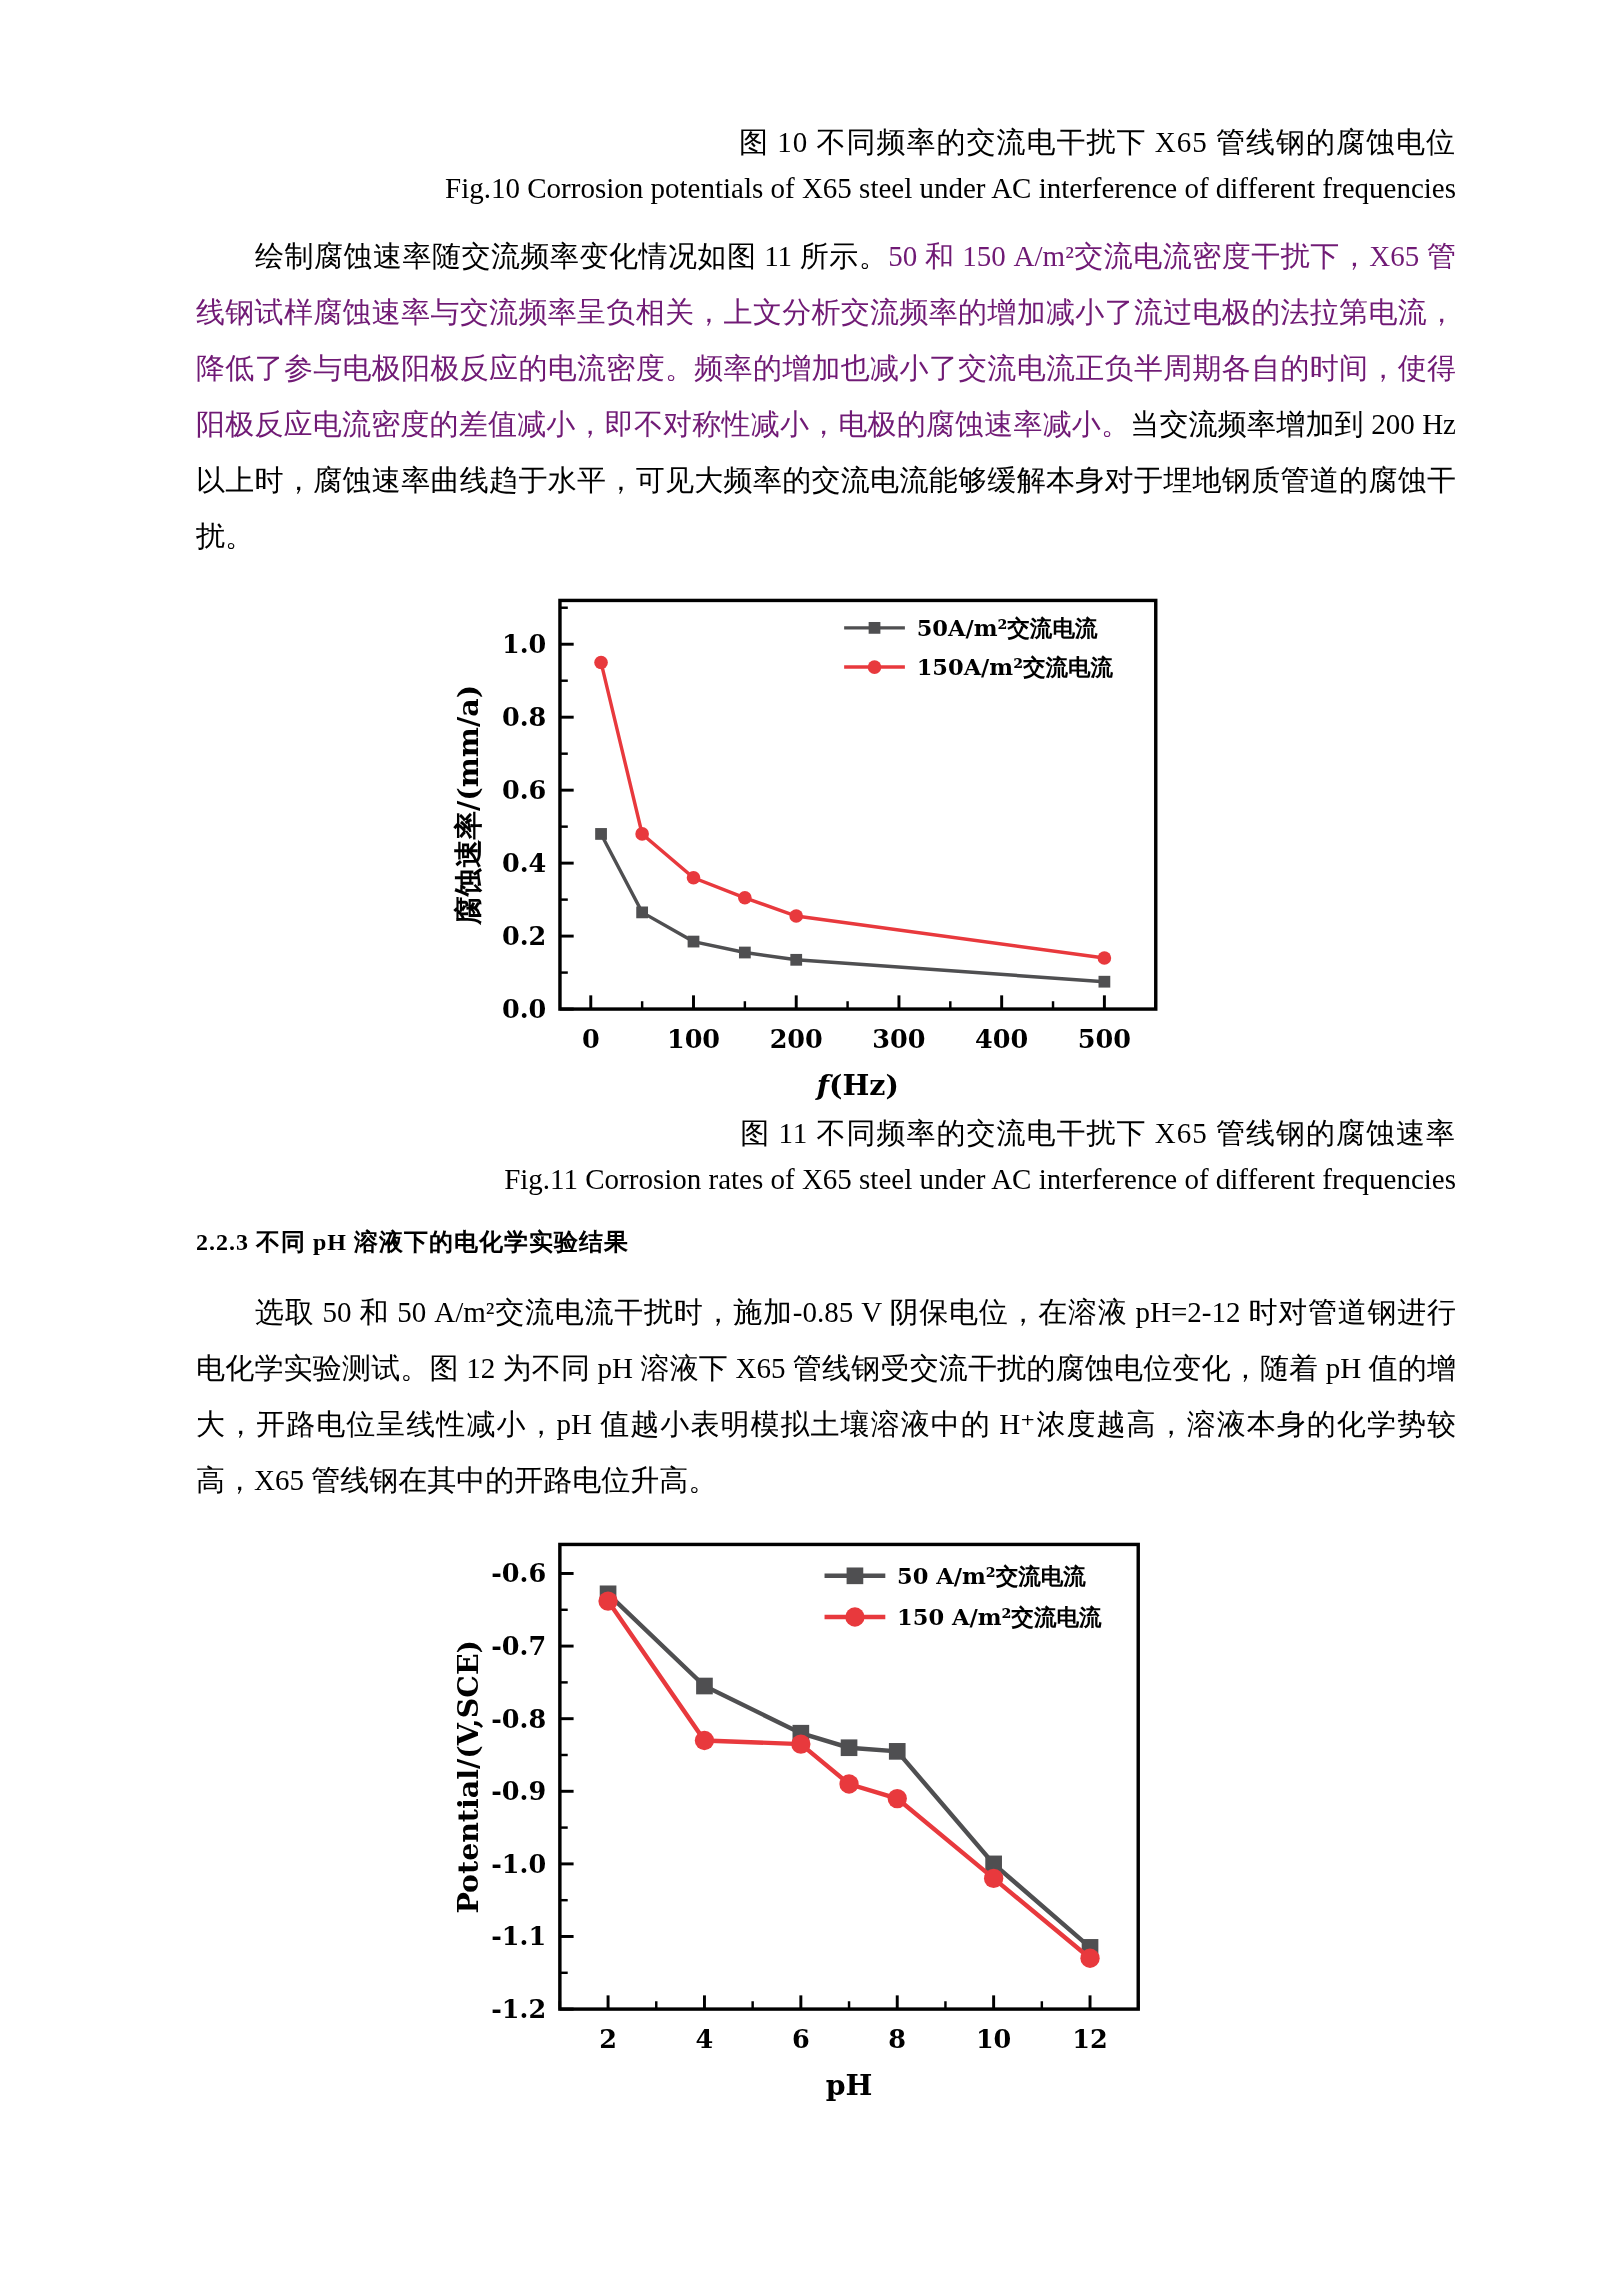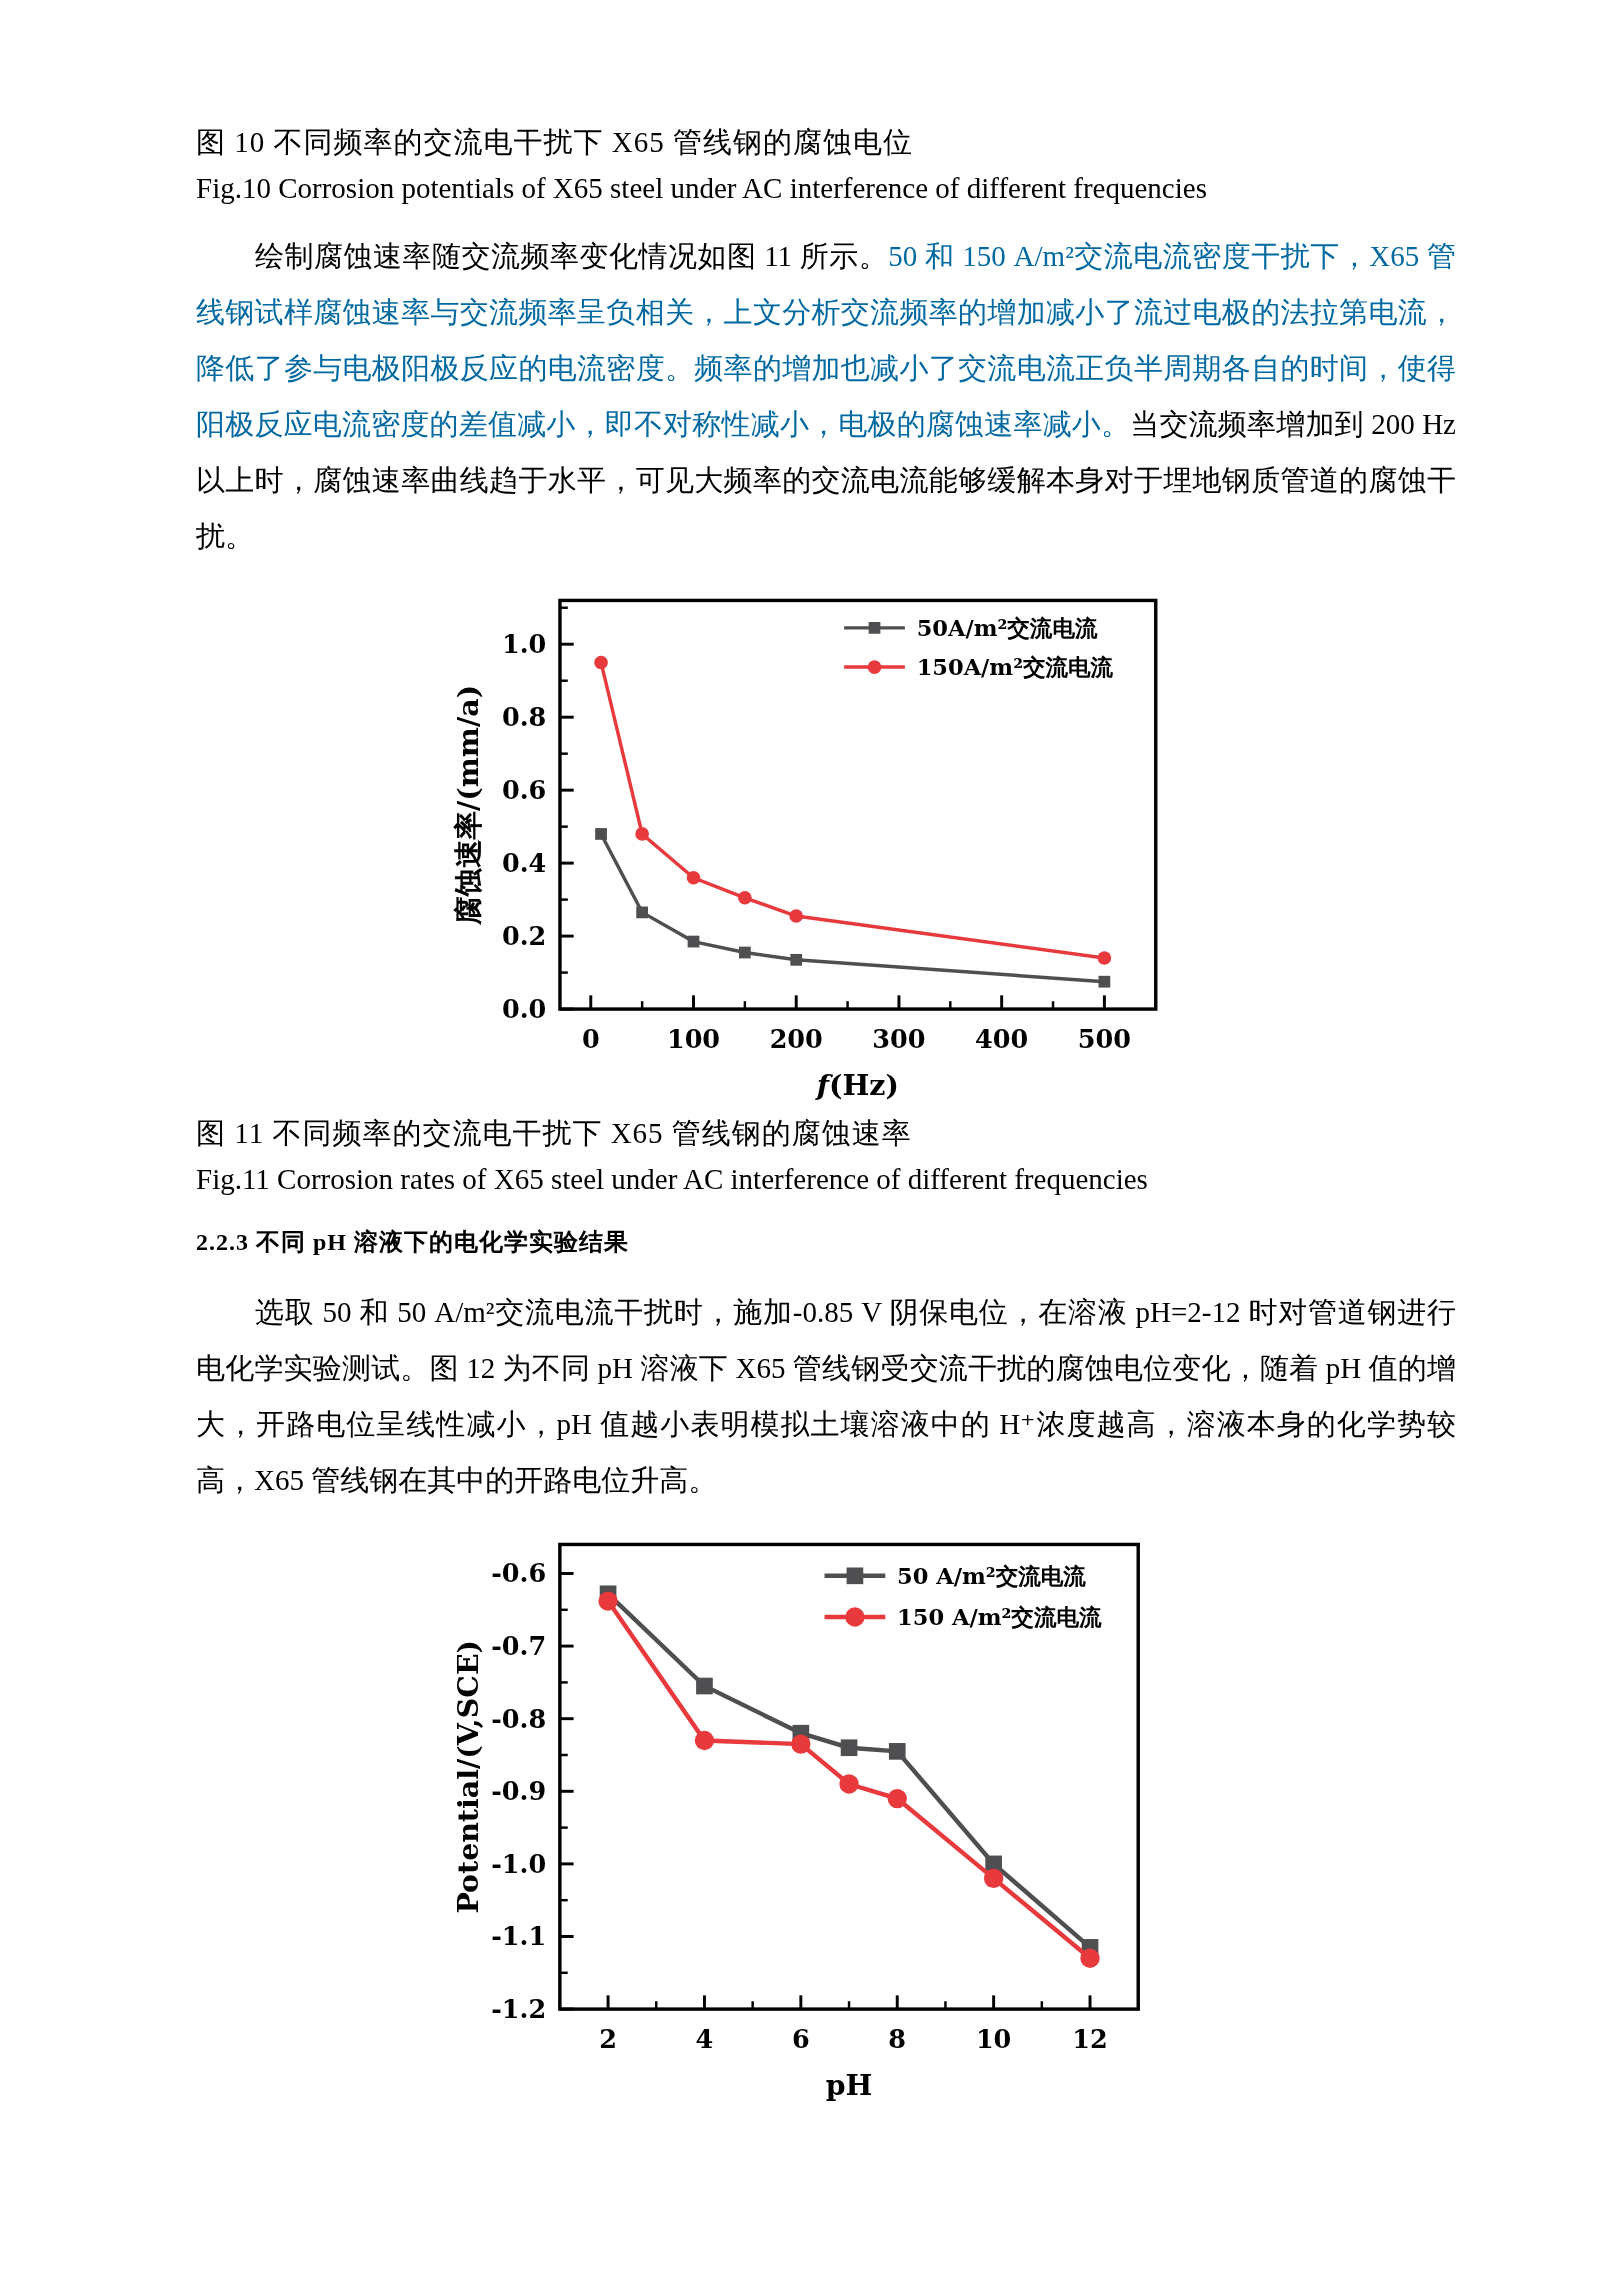--- a/index.html
+++ b/index.html
@@ -1,24 +1,24 @@
 <!DOCTYPE html>
 <html><head>
 <meta charset="utf-8">
 <style>
   * { margin:0; padding:0; box-sizing:border-box; }
   html, body { width:1621px; height:2293px; background:#ffffff; overflow:hidden; }
   body { font-family:"Liberation Serif","DejaVu Serif",serif; color:#000; }
   .page { width:1621px; height:2293px; position:relative; }
   .content { padding:123px 165px 0 196px; }
-  .cap { text-align:left; font-size:29px; line-height:39px; }
+  .cap { text-align:right; font-size:29px; line-height:39px; }
   .cap-zh { letter-spacing:1px; }
   .cap-en { margin-top:7px; }
   .para { font-size:29px; line-height:56px; text-align:justify; text-indent:59px; margin-top:19.6px; }
-  .red-text { color:#0369a1; }
+  .red-text { color:#701a75; }
   .heading { font-size:24px; font-weight:bold; margin-top:21.6px; line-height:43px; letter-spacing:1px; }
   figure { text-align:center; margin-top:9.8px; }
   figure svg { display:inline-block; }
   .cap-after-fig { margin-top:0; }
 </style>
 </head>
 <body>
 
 <div class="page">
   <div class="content">

